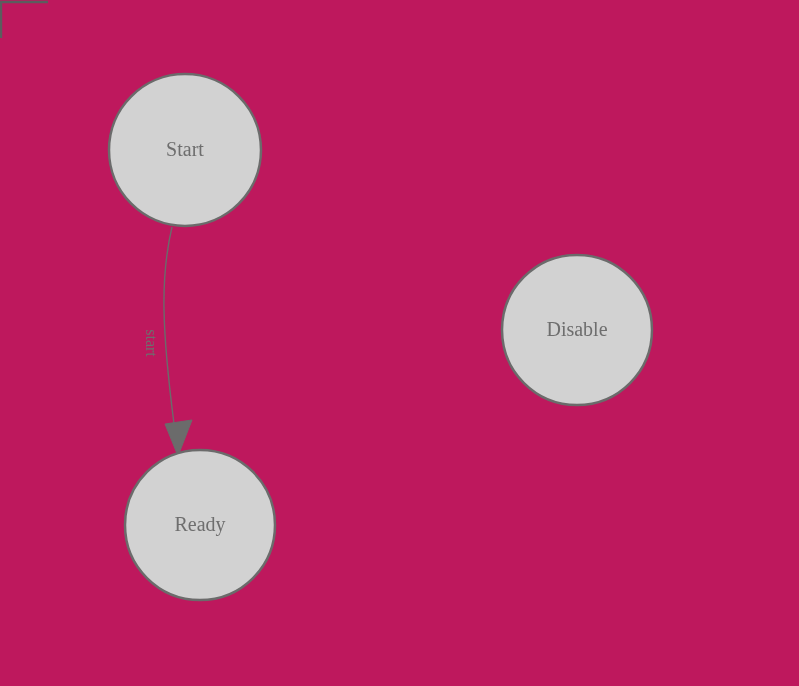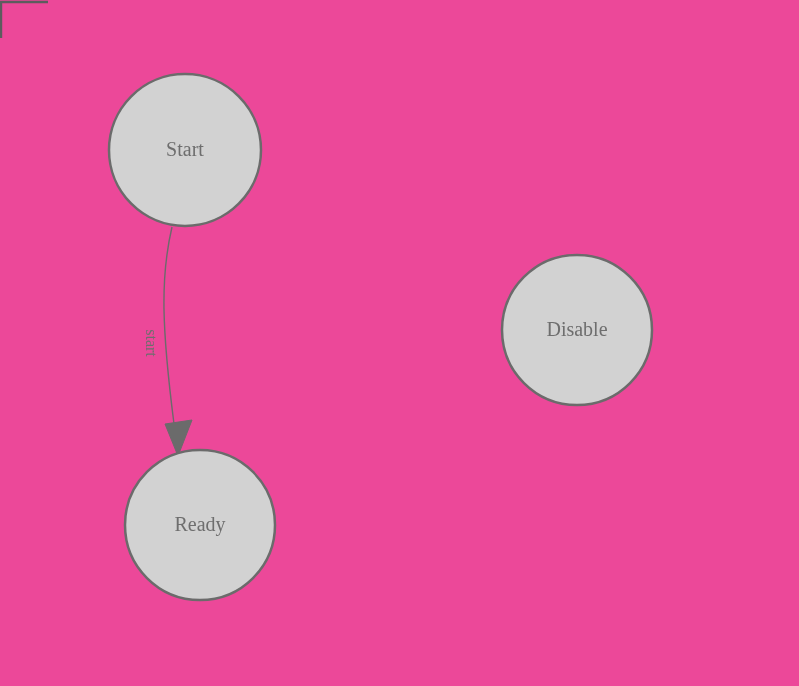--- a/index.html
+++ b/index.html
@@ -7,21 +7,21 @@
     padding: 0;
     background: #ffffff;
   }
   body {
     font-family: "Liberation Serif", "DejaVu Serif", serif;
   }
   #canvas {
     position: relative;
     width: 799px;
     height: 686px;
-    background: #ec4899;
+    background: #be185d;
     overflow: hidden;
   }
   #diagram-svg {
     position: absolute;
     left: 0;
     top: 0;
     width: 799px;
     height: 686px;
   }
   .node-circle {

